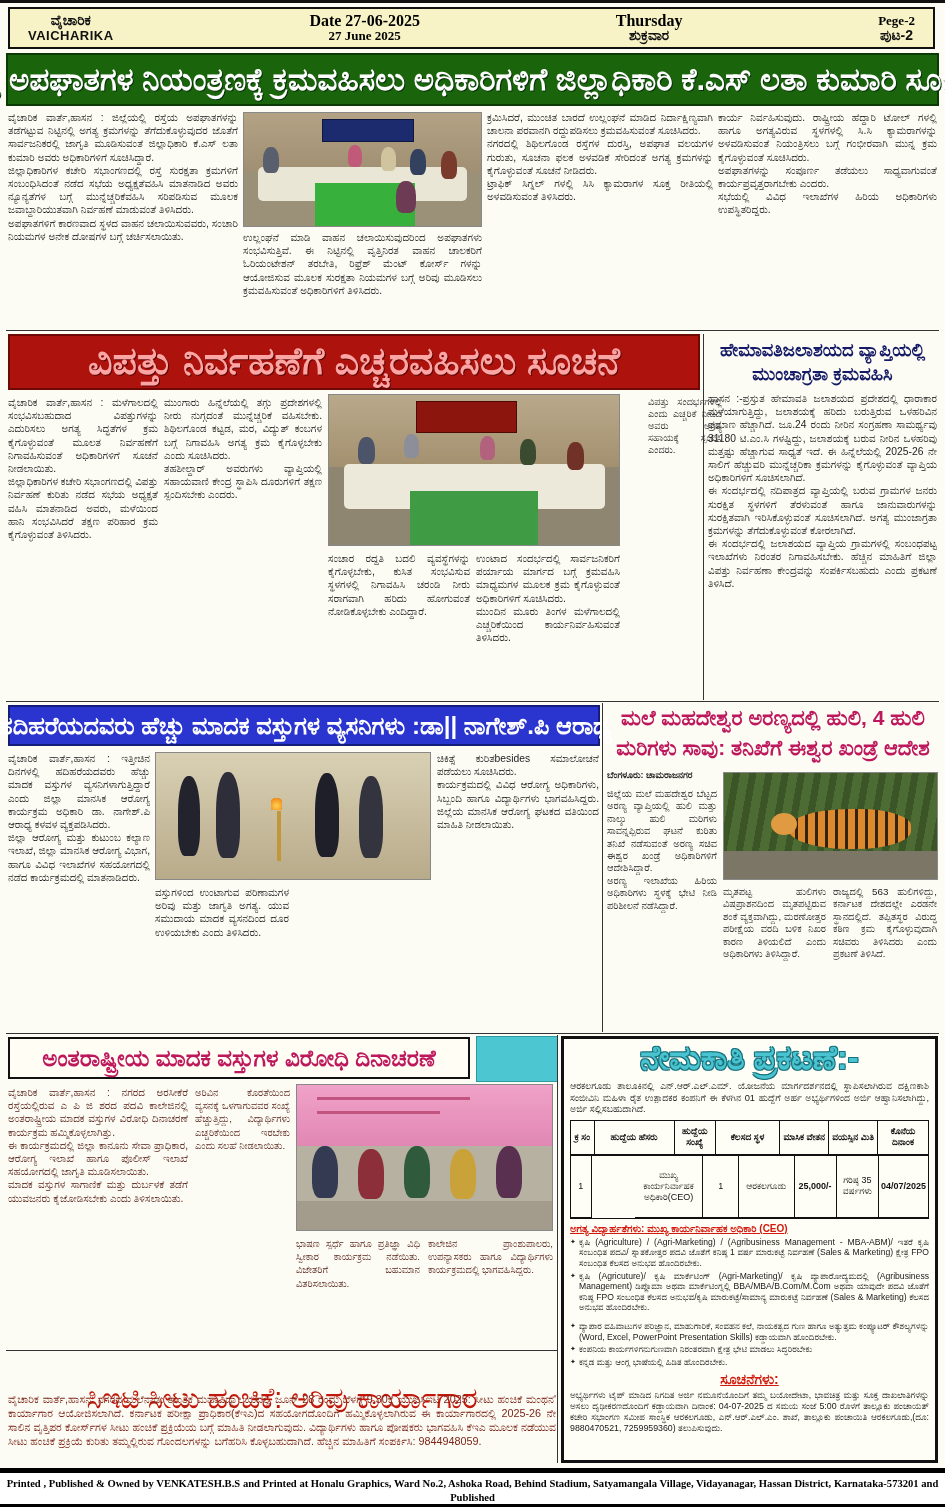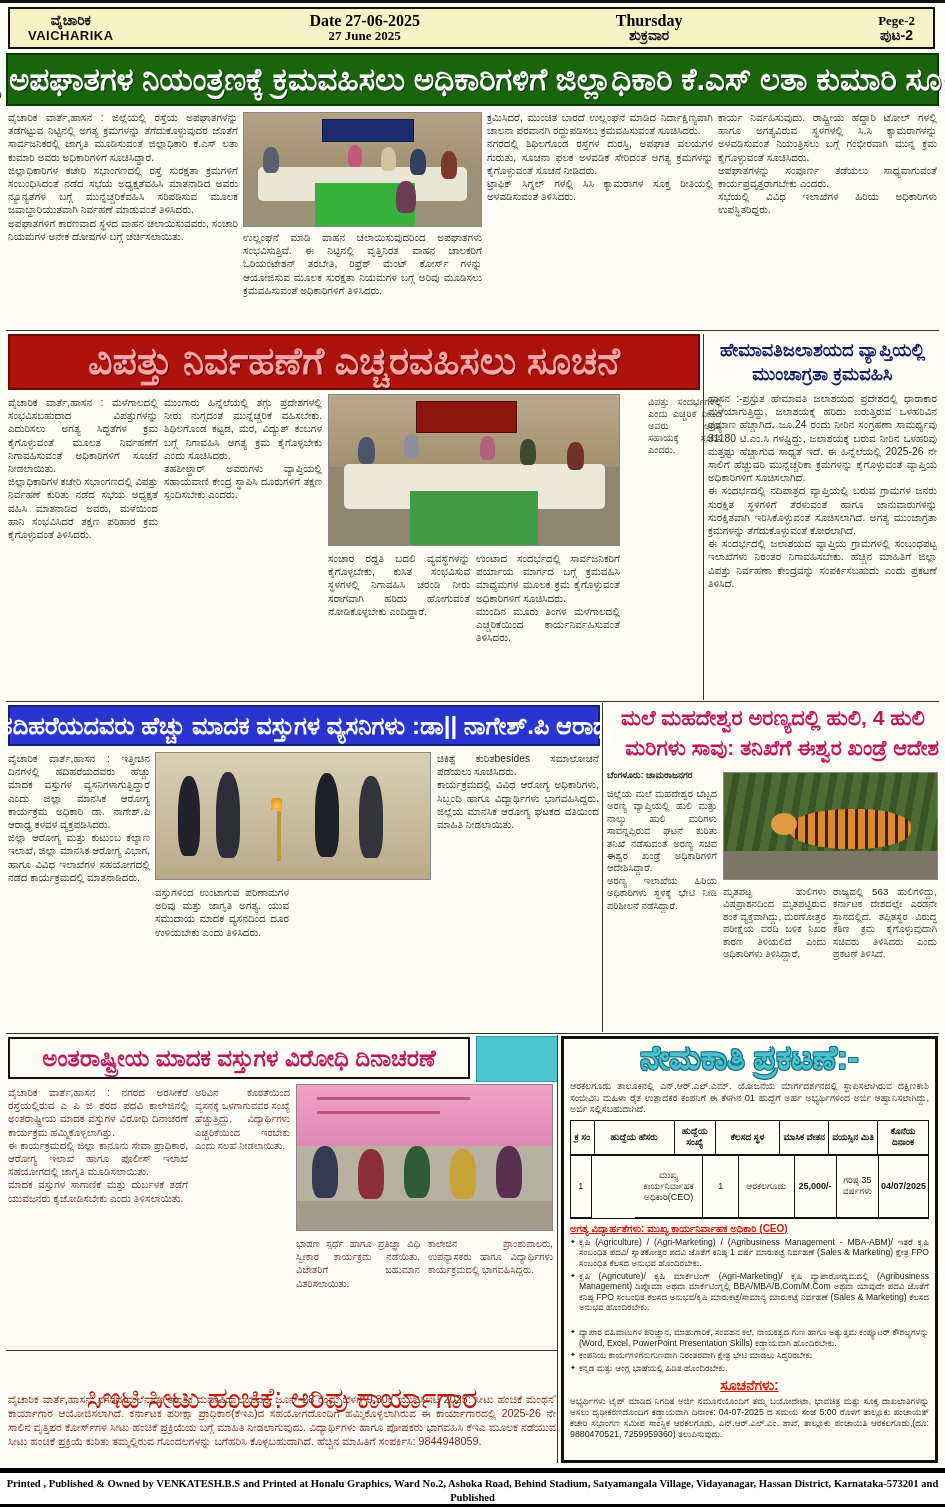--- a/index.html
+++ b/index.html
@@ -167,21 +167,21 @@
     <div class="abs" style="left:44%;top:46%;width:4px;height:50px;background:#c2973a;"></div>
     <div class="abs" style="left:42%;top:34%;width:11px;height:14px;background:radial-gradient(circle at 50% 70%,#ffd24d,#f08a1d 70%,transparent 72%);"></div>
   </div>
   <div class="abs body-txt" style="left:155px;top:886px;width:134px;height:144px;">ವಸ್ತುಗಳಿಂದ ಉಂಟಾಗುವ ಪರಿಣಾಮಗಳ ಅರಿವು ಮತ್ತು ಜಾಗೃತಿ ಅಗತ್ಯ. ಯುವ ಸಮುದಾಯ ಮಾದಕ ವ್ಯಸನದಿಂದ ದೂರ ಉಳಿಯಬೇಕು ಎಂದು ತಿಳಿಸಿದರು.</div>
   <div class="abs body-txt" style="left:437px;top:752px;width:162px;height:278px;">ಚಿಕಿತ್ಸೆ ಕುರಿತbesides ಸಮಾಲೋಚನೆ ಪಡೆಯಲು ಸೂಚಿಸಿದರು.
 ಕಾರ್ಯಕ್ರಮದಲ್ಲಿ ವಿವಿಧ ಆರೋಗ್ಯ ಅಧಿಕಾರಿಗಳು, ಸಿಬ್ಬಂದಿ ಹಾಗೂ ವಿದ್ಯಾರ್ಥಿಗಳು ಭಾಗವಹಿಸಿದ್ದರು. ಜಿಲ್ಲೆಯ ಮಾನಸಿಕ ಆರೋಗ್ಯ ಘಟಕದ ವತಿಯಿಂದ ಮಾಹಿತಿ ನೀಡಲಾಯಿತು.</div>
 
   <div class="abs vrule" style="left:602px;top:703px;height:329px;"></div>
 
   <div class="abs red-hl" style="left:607px;top:706px;width:332px;font-size:21px;text-align:center;white-space:nowrap;">ಮಲೆ ಮಹದೇಶ್ವರ ಅರಣ್ಯದಲ್ಲಿ ಹುಲಿ, 4 ಹುಲಿ</div>
-  <div class="abs red-hl" style="left:607px;top:736px;width:332px;font-size:21px;text-align:right;white-space:nowrap;">ಮರಿಗಳು ಸಾವು: ತನಿಖೆಗೆ ಈಶ್ವರ ಖಂಡ್ರೆ ಆದೇಶ</div>
+  <div class="abs red-hl" style="left:607px;top:736px;width:332px;font-size:21px;text-align:center;white-space:nowrap;">ಮರಿಗಳು ಸಾವು: ತನಿಖೆಗೆ ಈಶ್ವರ ಖಂಡ್ರೆ ಆದೇಶ</div>
   <div class="abs" style="left:607px;top:770px;width:112px;font-size:9px;font-weight:bold;color:#222;">ಬೆಂಗಳೂರು: ಚಾಮರಾಜನಗರ</div>
 
   <div class="abs photo" style="left:723px;top:772px;width:215px;height:108px;background:#48662f;">
     <div class="abs" style="left:0;top:0;width:100%;height:100%;background:repeating-linear-gradient(100deg,#4d6c33 0 9px,#3b5526 9px 16px);"></div>
     <div class="abs" style="left:0;bottom:0;width:100%;height:26%;background:#7b7666;"></div>
     <div class="abs" style="left:30%;top:34%;width:58%;height:38%;border-radius:50% 42% 45% 50%;background:repeating-linear-gradient(90deg,#dd8a2e 0 7px,#34230e 7px 10px);"></div>
     <div class="abs" style="left:22%;top:38%;width:26px;height:22px;border-radius:50%;background:#e09a42;"></div>
   </div>
   <div class="abs body-txt" style="left:607px;top:788px;width:110px;height:242px;font-size:9.8px;line-height:12.4px;">ಜಿಲ್ಲೆಯ ಮಲೆ ಮಹದೇಶ್ವರ ಬೆಟ್ಟದ ಅರಣ್ಯ ವ್ಯಾಪ್ತಿಯಲ್ಲಿ ಹುಲಿ ಮತ್ತು ನಾಲ್ಕು ಹುಲಿ ಮರಿಗಳು ಸಾವನ್ನಪ್ಪಿರುವ ಘಟನೆ ಕುರಿತು ತನಿಖೆ ನಡೆಸುವಂತೆ ಅರಣ್ಯ ಸಚಿವ ಈಶ್ವರ ಖಂಡ್ರೆ ಅಧಿಕಾರಿಗಳಿಗೆ ಆದೇಶಿಸಿದ್ದಾರೆ.
 ಅರಣ್ಯ ಇಲಾಖೆಯ ಹಿರಿಯ ಅಧಿಕಾರಿಗಳು ಸ್ಥಳಕ್ಕೆ ಭೇಟಿ ನೀಡಿ ಪರಿಶೀಲನೆ ನಡೆಸಿದ್ದಾರೆ.</div>
@@ -235,21 +235,21 @@
       <div class="rcell" style="width:42px;height:62px;">1</div>
       <div class="rcell" style="width:66px;height:62px;">ಆರಕಲಗೂಡು</div>
       <div class="rcell" style="width:50px;height:62px;font-weight:bold;">25,000/-</div>
       <div class="rcell" style="width:50px;height:62px;">ಗರಿಷ್ಠ 35 ವರ್ಷಗಳು</div>
       <div class="rcell" style="width:51px;height:62px;font-weight:bold;">04/07/2025</div>
     </div>
 
     <div class="redtxt" style="font-size:10px;font-weight:bold;text-decoration:underline;margin-top:4px;">ಅಗತ್ಯ ವಿದ್ಯಾರ್ಹತೆಗಳು: ಮುಖ್ಯ ಕಾರ್ಯನಿರ್ವಾಹಕ ಅಧಿಕಾರಿ (CEO)</div>
     <div class="rec-small bullet" style="font-size:8.6px;line-height:10.6px;margin-top:2px;">ಕೃಷಿ (Agriculture) / (Agri-Marketing) / (Agribusiness Management - MBA-ABM)/ ಇತರೆ ಕೃಷಿ ಸಂಬಂಧಿತ ಪದವಿ/ ಸ್ನಾತಕೋತ್ತರ ಪದವಿ ಜೊತೆಗೆ ಕನಿಷ್ಠ 1 ವರ್ಷ ಮಾರುಕಟ್ಟೆ ನಿರ್ವಹಣೆ (Sales &amp; Marketing) ಕ್ಷೇತ್ರ FPO ಸಂಬಂಧಿತ ಕೆಲಸದ ಅನುಭವ ಹೊಂದಿರಬೇಕು.</div>
     <div class="rec-small bullet" style="font-size:8.6px;line-height:10.6px;margin-top:2px;">ಕೃಷಿ (Agricuture)/ ಕೃಷಿ ಮಾರ್ಕೆಟಿಂಗ್ (Agri-Marketing)/ ಕೃಷಿ ವ್ಯಾಪಾರೋದ್ಯಮದಲ್ಲಿ (Agribusiness Management) ಡಿಪ್ಲೊಮಾ ಅಥವಾ ಮಾರ್ಕೆಟಿಂಗ್ನಲ್ಲಿ BBA/MBA/B.Com/M.Com ಅಥವಾ ಯಾವುದೇ ಪದವಿ ಜೊತೆಗೆ ಕನಿಷ್ಠ FPO ಸಂಬಂಧಿತ ಕೆಲಸದ ಅನುಭವ/ಕೃಷಿ ಮಾರುಕಟ್ಟೆ/ಸಾಮಾನ್ಯ ಮಾರುಕಟ್ಟೆ ನಿರ್ವಹಣೆ (Sales &amp; Marketing) ಕೆಲಸದ ಅನುಭವ ಹೊಂದಿರಬೇಕು.</div>
-    <div class="rec-small bullet" style="font-size:8.6px;line-height:10.6px;margin-top:14px;">ವ್ಯಾಪಾರ ವಹಿವಾಟುಗಳ ಪರಿಜ್ಞಾನ, ಮಾಹುಗಾರಿಕೆ, ಸಂವಹನ ಕಲೆ, ನಾಯಕತ್ವದ ಗುಣ ಹಾಗೂ ಅತ್ಯುತ್ತಮ ಕಂಪ್ಯೂಟರ್ ಕೌಶಲ್ಯಗಳನ್ನು (Word, Excel, PowerPoint Presentation Skills) ಕಡ್ಡಾಯವಾಗಿ ಹೊಂದಿರಬೇಕು.</div>
+    <div class="rec-small bullet" style="font-size:8.6px;line-height:10.6px;margin-top:8px;">ವ್ಯಾಪಾರ ವಹಿವಾಟುಗಳ ಪರಿಜ್ಞಾನ, ಮಾಹುಗಾರಿಕೆ, ಸಂವಹನ ಕಲೆ, ನಾಯಕತ್ವದ ಗುಣ ಹಾಗೂ ಅತ್ಯುತ್ತಮ ಕಂಪ್ಯೂಟರ್ ಕೌಶಲ್ಯಗಳನ್ನು (Word, Excel, PowerPoint Presentation Skills) ಕಡ್ಡಾಯವಾಗಿ ಹೊಂದಿರಬೇಕು.</div>
     <div class="rec-small bullet" style="font-size:8.6px;line-height:10.6px;margin-top:2px;">ಕಂಪನಿಯ ಕಾರ್ಯಗಳಿಗನುಗುಣವಾಗಿ ನಿರಂತರವಾಗಿ ಕ್ಷೇತ್ರ ಭೇಟಿ ಮಾಡಲು ಸಿದ್ಧರಿರಬೇಕು</div>
     <div class="rec-small bullet" style="font-size:8.6px;line-height:10.6px;margin-top:2px;">ಕನ್ನಡ ಮತ್ತು ಆಂಗ್ಲ ಭಾಷೆಯಲ್ಲಿ ಹಿಡಿತ ಹೊಂದಿರಬೇಕು.</div>
 
     <div class="notice-h" style="margin-top:4px;">ಸೂಚನೆಗಳು:</div>
     <div class="rec-small" style="font-size:8.8px;line-height:11px;margin-top:2px;">ಅಭ್ಯರ್ಥಿಗಳು ಟೈಪ್ ಮಾಡಿದ ನಿಗದಿತ ಅರ್ಜಿ ನಮೂನೆಯೊಂದಿಗೆ ತಮ್ಮ ಬಯೋದೇಟಾ, ಭಾವಚಿತ್ರ ಮತ್ತು ಸೂಕ್ತ ದಾಖಲಾತಿಗಳನ್ನು ಅಸಲು ದೃಢೀಕರಣದೊಂದಿಗೆ ಕಡ್ಡಾಯವಾಗಿ ದಿನಾಂಕ: 04-07-2025 ದ ಸಮಯ ಸಂಜೆ 5:00 ರೊಳಗೆ ತಾಲ್ಲೂಕು ಪಂಚಾಯತ್ ಕಚೇರಿ ಸಭಾಂಗಣ ಸಮೀಪ ಸಾಂಸ್ಥಿಕ ಆರಕಲಗೂಡು, ಎನ್.ಆರ್.ಎಲ್.ಎಂ. ಶಾಖೆ, ತಾಲ್ಲೂಕು ಪಂಚಾಯಿತಿ ಆರಕಲಗೂಡು,(ದೂ: 9880470521, 7259959360) ತಲುಪಿಸುವುದು.</div>
   </div>
 
   <div class="abs hrule" style="left:6px;top:1350px;width:551px;"></div>
 
   <div class="abs cet-hl" style="left:8px;top:1354px;width:548px;">ಸಿಇಟಿ ಸೀಟು ಹಂಚಿಕೆ: ಅರಿವು ಕಾರ್ಯಾಗಾರ</div>

